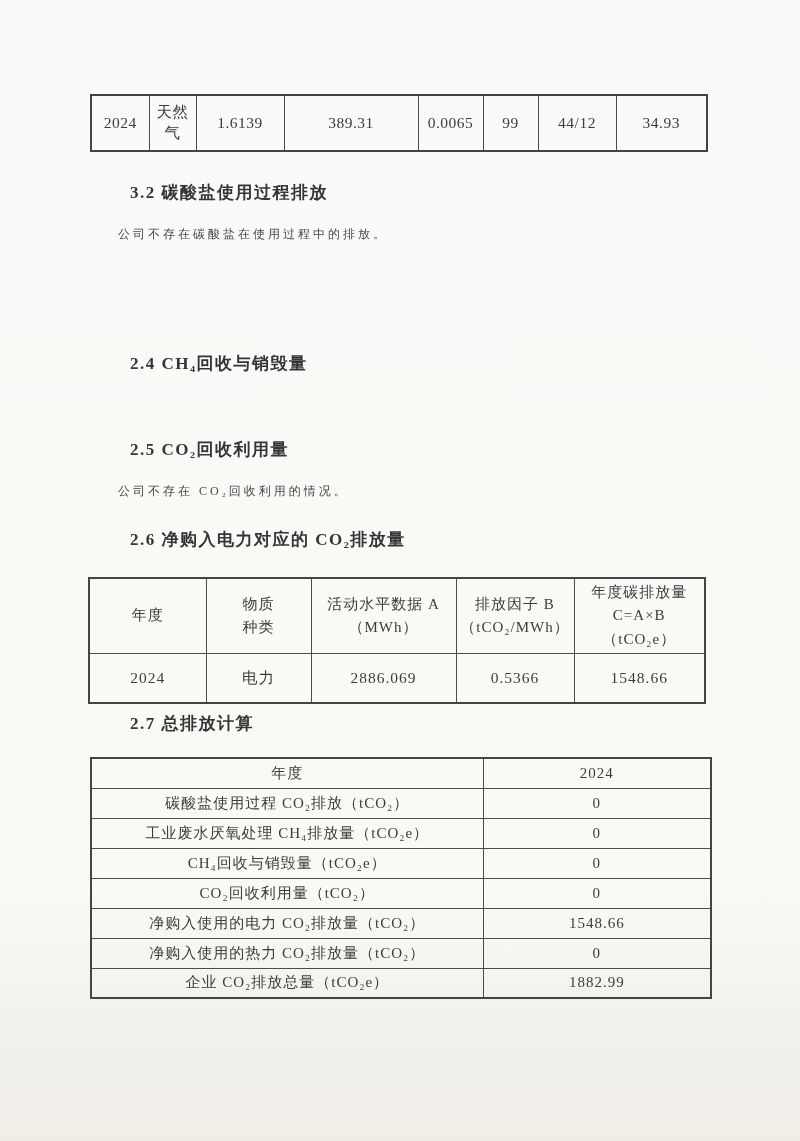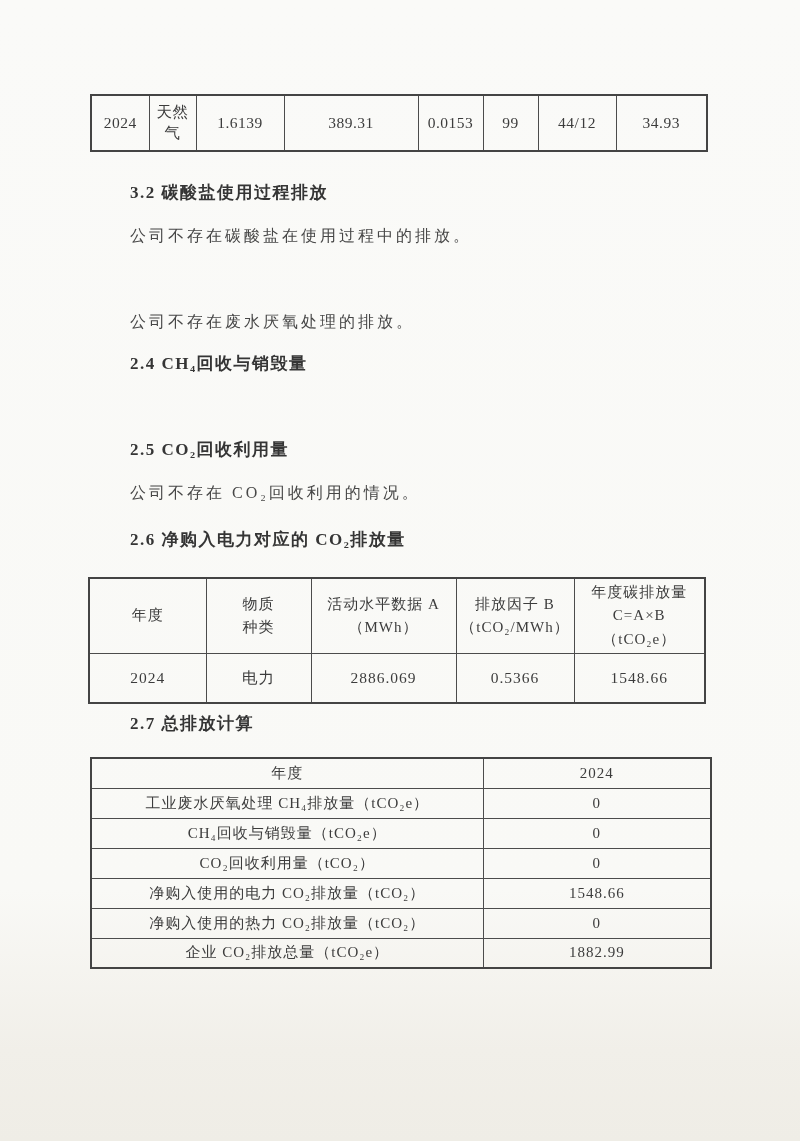--- a/index.html
+++ b/index.html
@@ -42,22 +42,22 @@
     position: absolute;
     left: 130px;
     font-size: 17px;
     font-weight: bold;
     color: #353535;
     letter-spacing: 1.5px;
     white-space: nowrap;
   }
   .para {
     position: absolute;
-    left: 130px;
-    font-size: 16px;
+    left: 118px;
+    font-size: 12px;
     color: #474747;
     letter-spacing: 3px;
     white-space: nowrap;
   }
 
   .t-elec { left: 88px; top: 577px; width: 616px; }
   .t-elec th {
     height: 66px;
     font-size: 15px;
     white-space: pre-line;
@@ -84,32 +84,31 @@
         <col style="width:55px">
         <col style="width:78px">
         <col style="width:91px">
     </colgroup>
     <tbody>
         <tr>
       <td>2024</td>
       <td>天然气</td>
       <td>1.6139</td>
       <td>389.31</td>
-      <td>0.0153</td>
+      <td>0.0065</td>
       <td>99</td>
       <td>44/12</td>
       <td>34.93</td>
     </tr>
   </tbody>
     </table>
 
   <div class="heading" style="top:181px">3.2 碳酸盐使用过程排放</div>
   <div class="para" style="top:226px">公司不存在碳酸盐在使用过程中的排放。</div>
 
-  <div class="para" style="top:312px">公司不存在废水厌氧处理的排放。</div>
 
   <div class="heading" style="top:352px">2.4 CH₄回收与销毁量</div>
 
   <div class="heading" style="top:438px">2.5 CO₂回收利用量</div>
   <div class="para" style="top:483px">公司不存在 CO₂回收利用的情况。</div>
 
   <div class="heading" style="top:528px">2.6 净购入电力对应的 CO₂排放量</div>
 
   <table class="t-elec t-outer">
     <colgroup>
@@ -147,20 +146,24 @@
     <colgroup>
       <col style="width:392px">
         <col style="width:228px">
     </colgroup>
     <tbody>
         <tr>
       <td>年度</td>
       <td>2024</td>
     </tr>
     <tr>
+      <td>碳酸盐使用过程 CO₂排放（tCO₂）</td>
+      <td>0</td>
+    </tr>
+    <tr>
       <td>工业废水厌氧处理 CH₄排放量（tCO₂e）</td>
       <td>0</td>
     </tr>
     <tr>
       <td>CH₄回收与销毁量（tCO₂e）</td>
       <td>0</td>
     </tr>
     <tr>
       <td>CO₂回收利用量（tCO₂）</td>
       <td>0</td>

